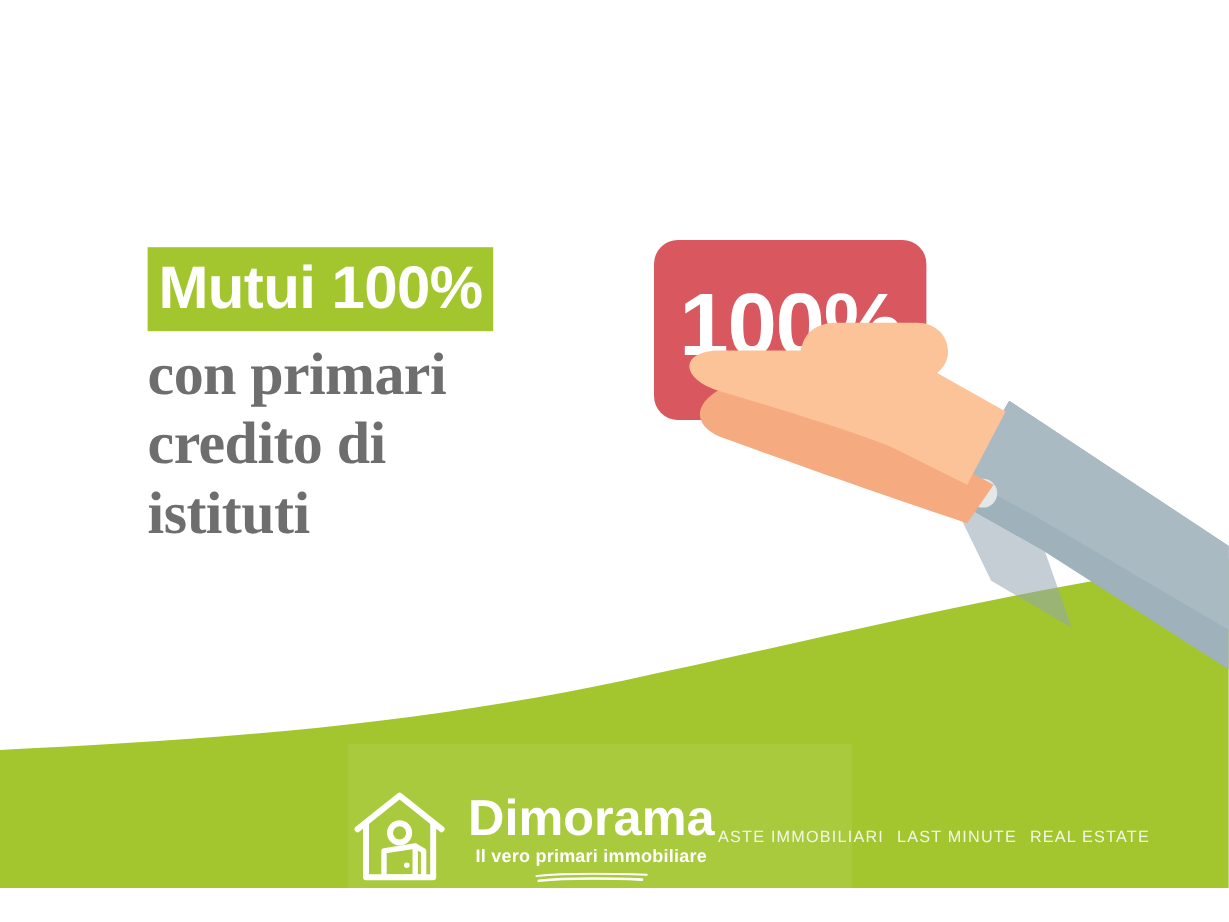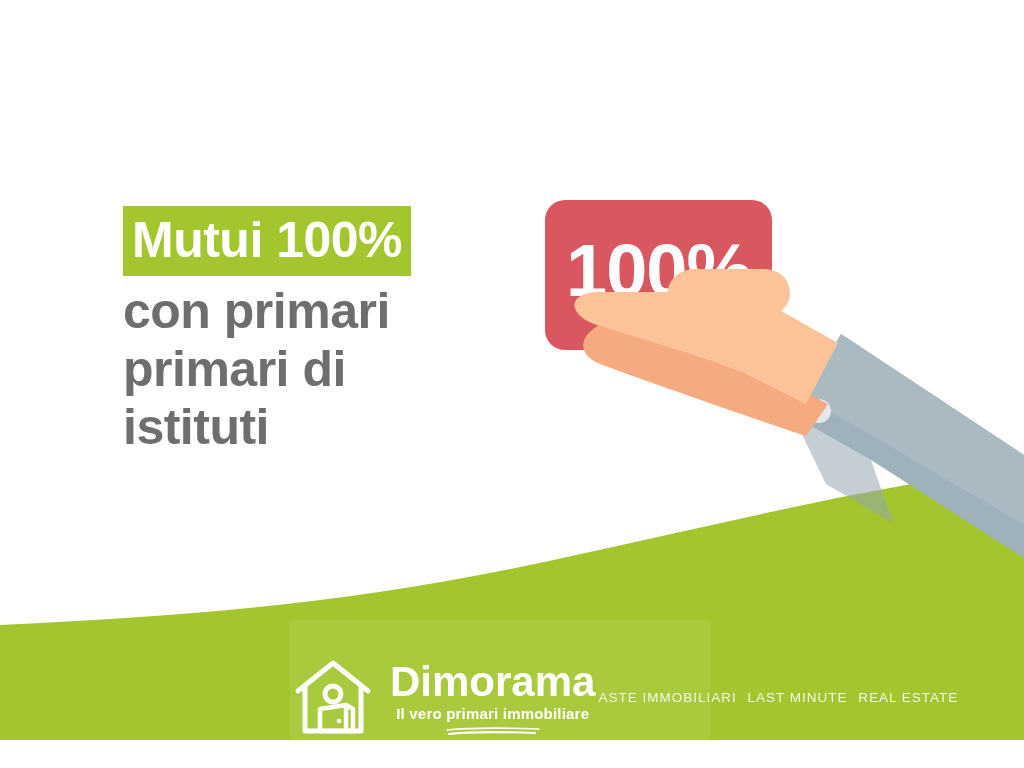--- a/index.html
+++ b/index.html
@@ -41,21 +41,21 @@
     box-sizing:border-box;
   }
   .headline-rest{
     margin-top:6px;
     color:#6e6e6e;
     font-size:50px;
     line-height:58px;
     font-weight:bold;
     letter-spacing:-0.5px;
   }
-  .headline-rest div{white-space:nowrap;}
+  .headline-rest div{white-space:nowrap;font-family:Liberation Serif, serif;}
 
   
   .illustration{
     position:absolute;left:0;top:0;width:1024px;height:768px;z-index:5;
     pointer-events:none;
   }
 
   
   .logo-panel{
     position:absolute;
@@ -120,21 +120,21 @@
 <div id="banner">
 
   <svg class="bg-wave" viewBox="0 0 1024 768" preserveAspectRatio="none">
     <path d="M0,625 C160,617 330,607 520,567 C700,529 840,492 1024,466 L1024,768 L0,768 Z" fill="#a3c62e"></path>
   </svg>
 
   <div class="headline">
     <div class="headline-hl">Mutui 100%</div>
     <div class="headline-rest">
       <div>con primari</div>
-      <div>primari di</div>
+      <div>credito di</div>
       <div>istituti</div>
     </div>
   </div>
 
   <svg class="illustration" viewBox="0 0 1024 768">
 
     <g>
       <rect x="545" y="200" width="227" height="150" rx="20" ry="20" fill="#d9575f"></rect>
       <text x="566" y="296" fill="#ffffff" font-family="Liberation Sans, sans-serif" font-size="74" font-weight="bold" letter-spacing="-1">100%</text>
     </g>

